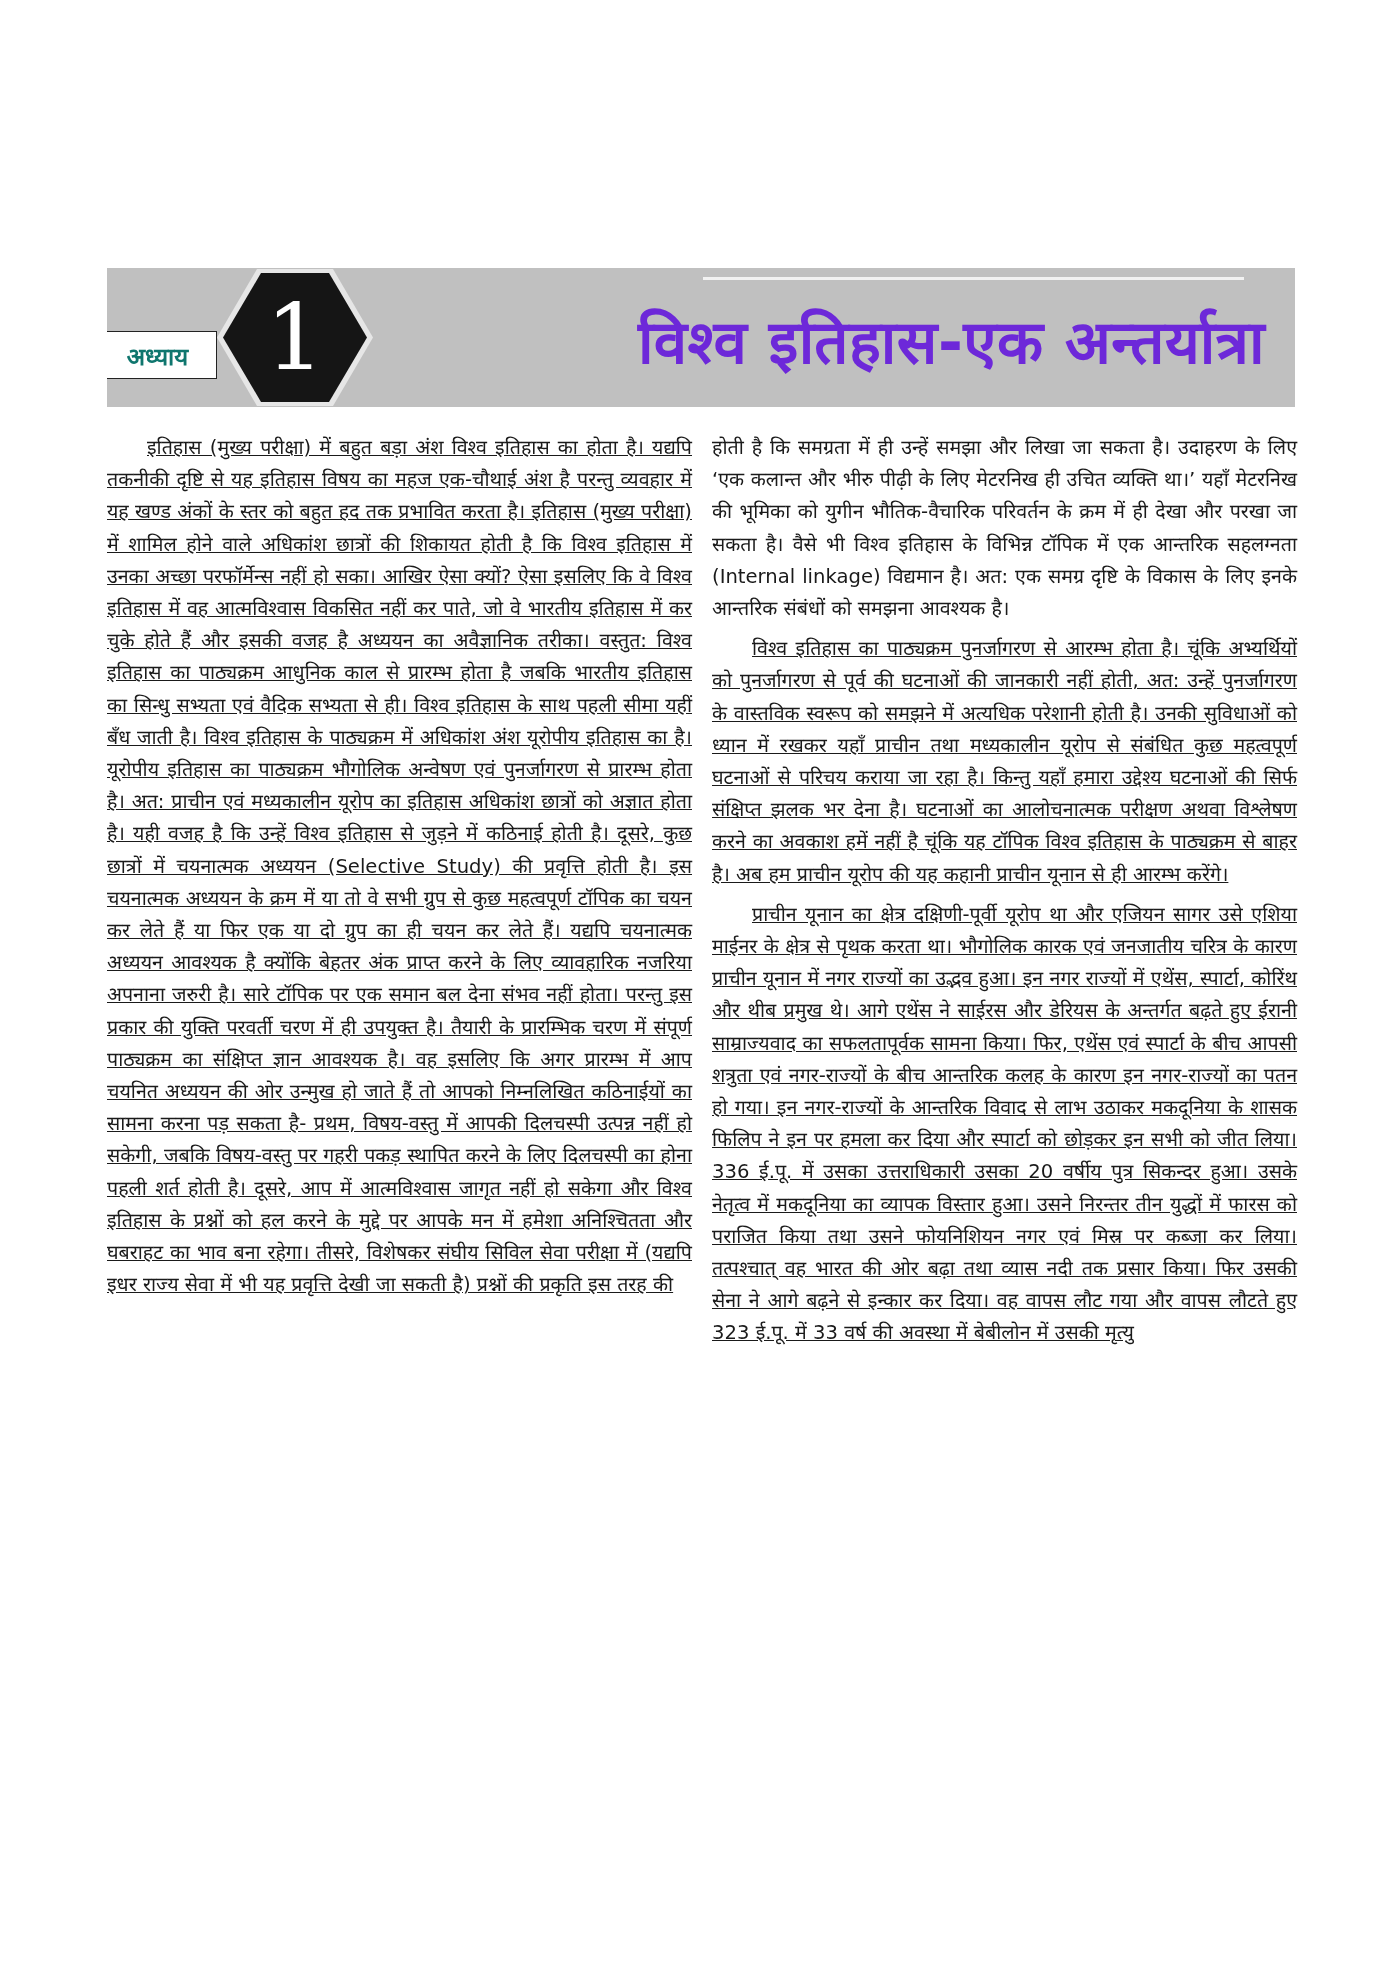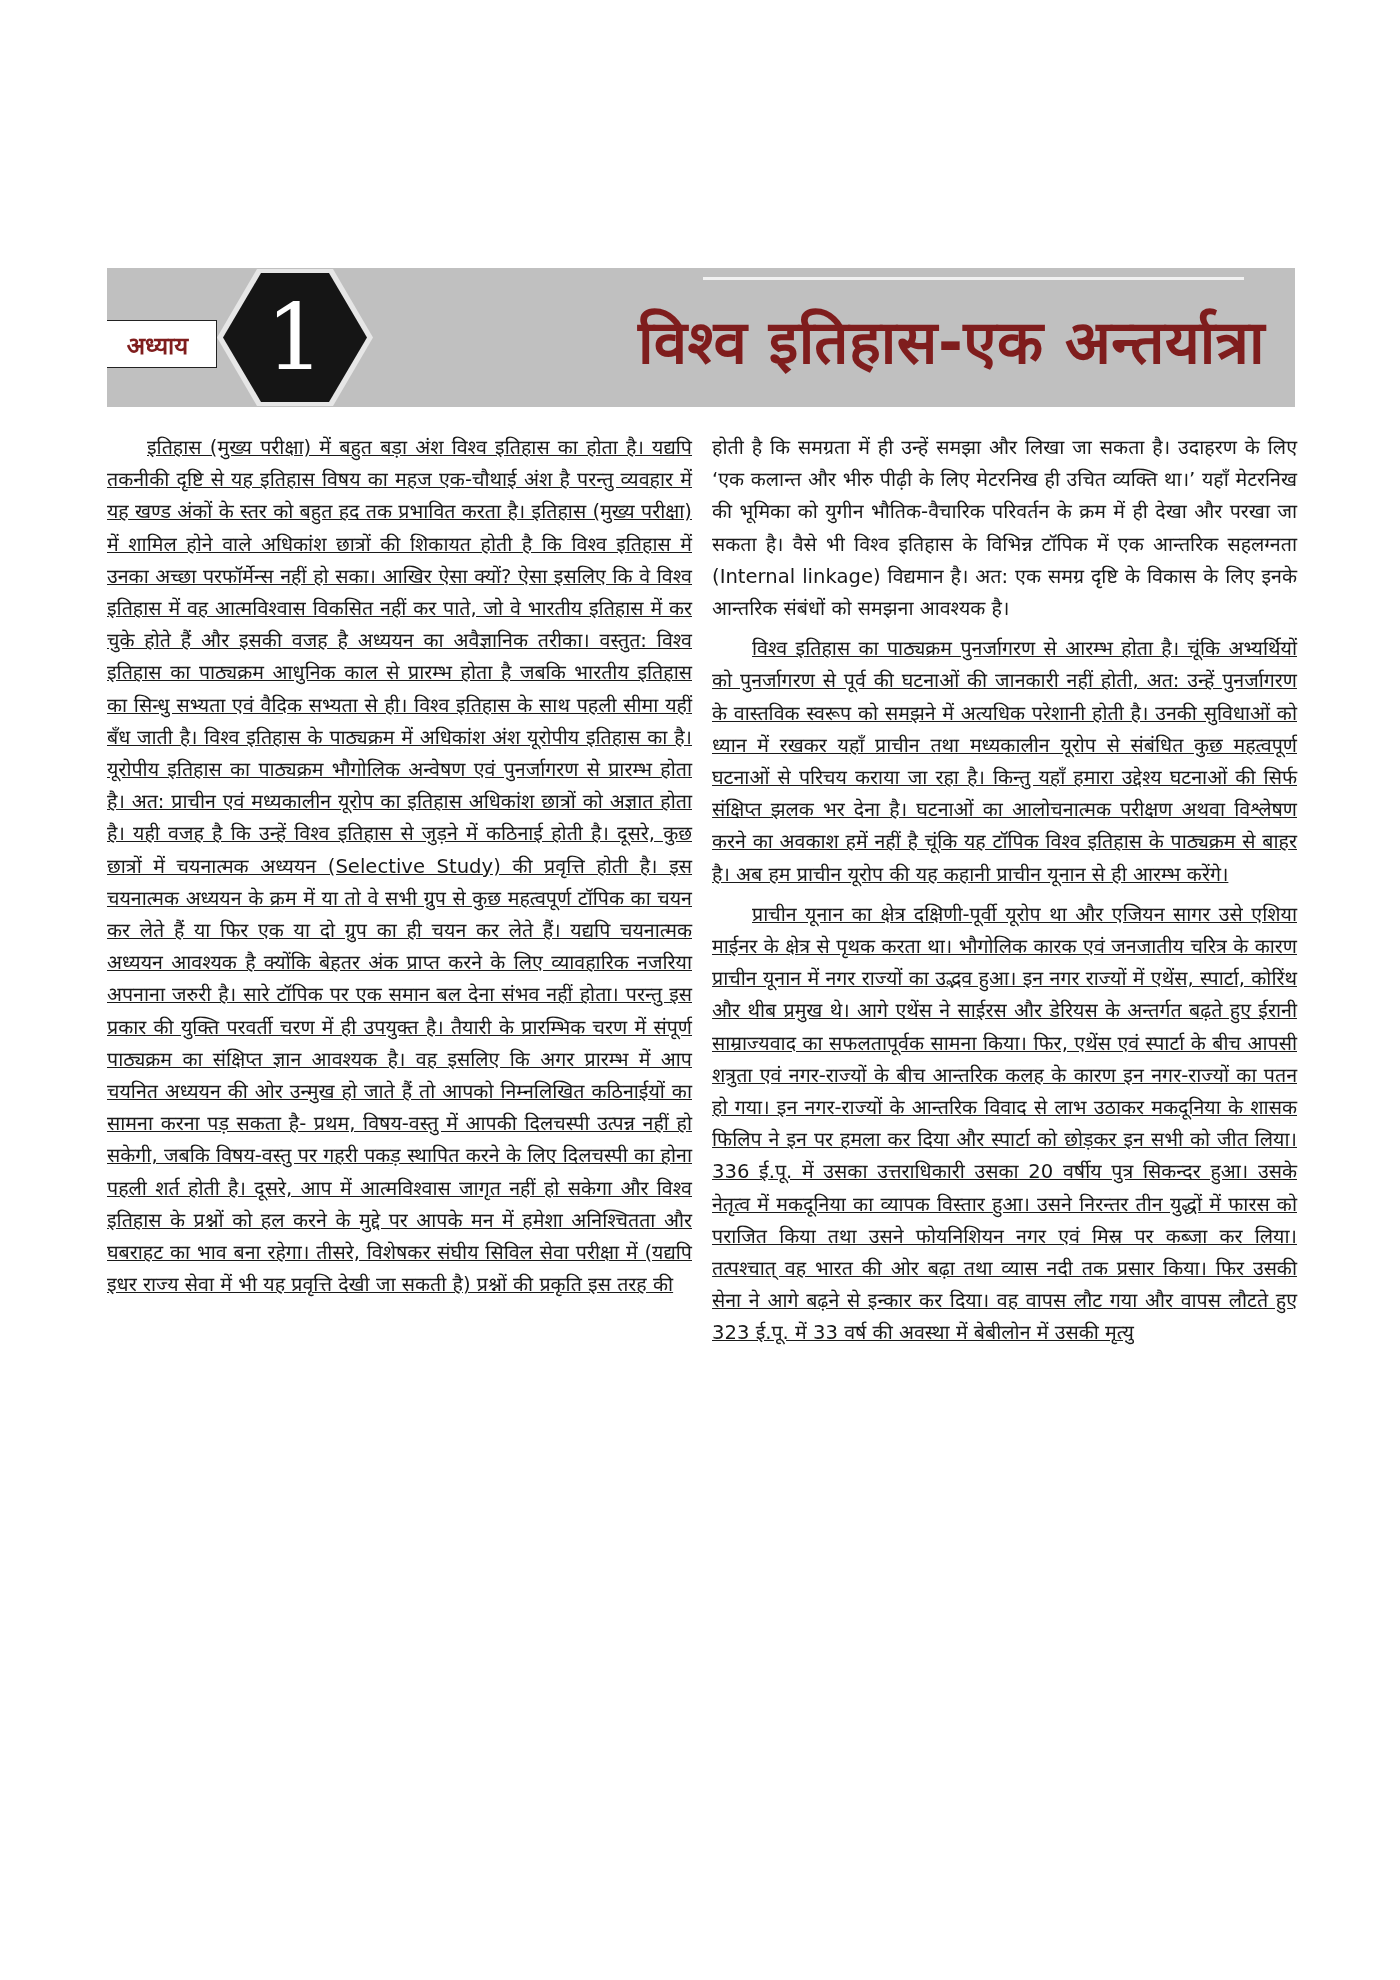--- a/index.html
+++ b/index.html
@@ -27,33 +27,33 @@
       position: absolute;
       left: 596px;
       top: 9px;
       width: 541px;
       height: 3px;
       background: #f2f2f2;
     }
     .chapter-label {
       position: absolute;
       left: 0;
-      top: 52px;
+      top: 63px;
       width: 110px;
       height: 48px;
       background: #ffffff;
       border: 1.5px solid #222;
       border-left: none;
       box-sizing: border-box;
       display: flex;
       align-items: center;
       justify-content: center;
       font-size: 24px;
       font-weight: bold;
-      color: #7f1d1d;
+      color: #0f766e;
       padding-right: 8px;
     }
     .hexagon-wrap {
       position: absolute;
       left: 108px;
       top: 0;
       width: 160px;
       height: 139px;
     }
     .hexagon-wrap svg {
@@ -76,21 +76,21 @@
     }
     .chapter-title {
       position: absolute;
       right: 30px;
       top: 22px;
       height: 100px;
       display: flex;
       align-items: center;
       font-size: 60px;
       font-weight: bold;
-      color: #7f1d1d;
+      color: #6d28d9;
       letter-spacing: 0.5px;
     }
 
     .columns {
       position: absolute;
       top: 432px;
       left: 107px;
       width: 1190px;
       display: flex;
       justify-content: space-between;

